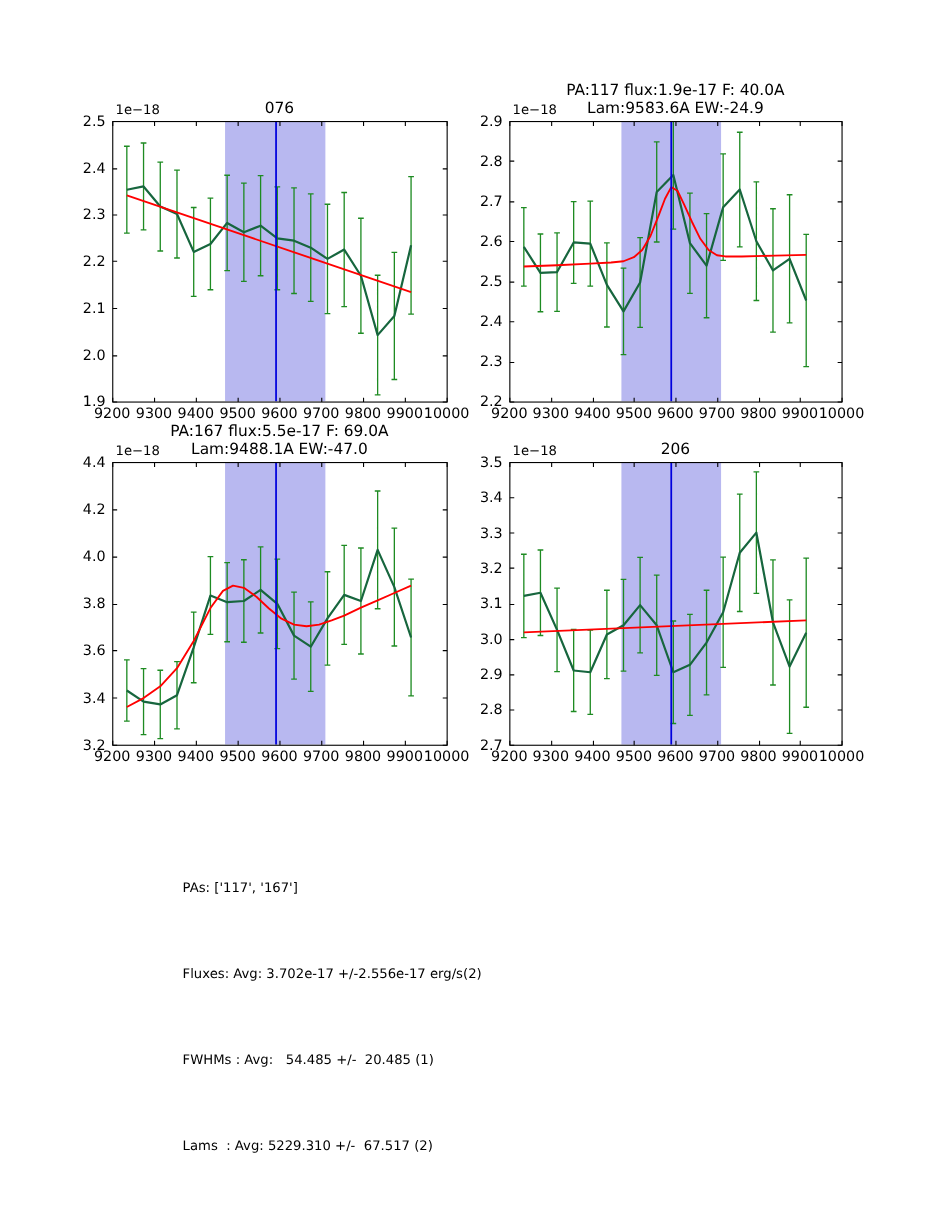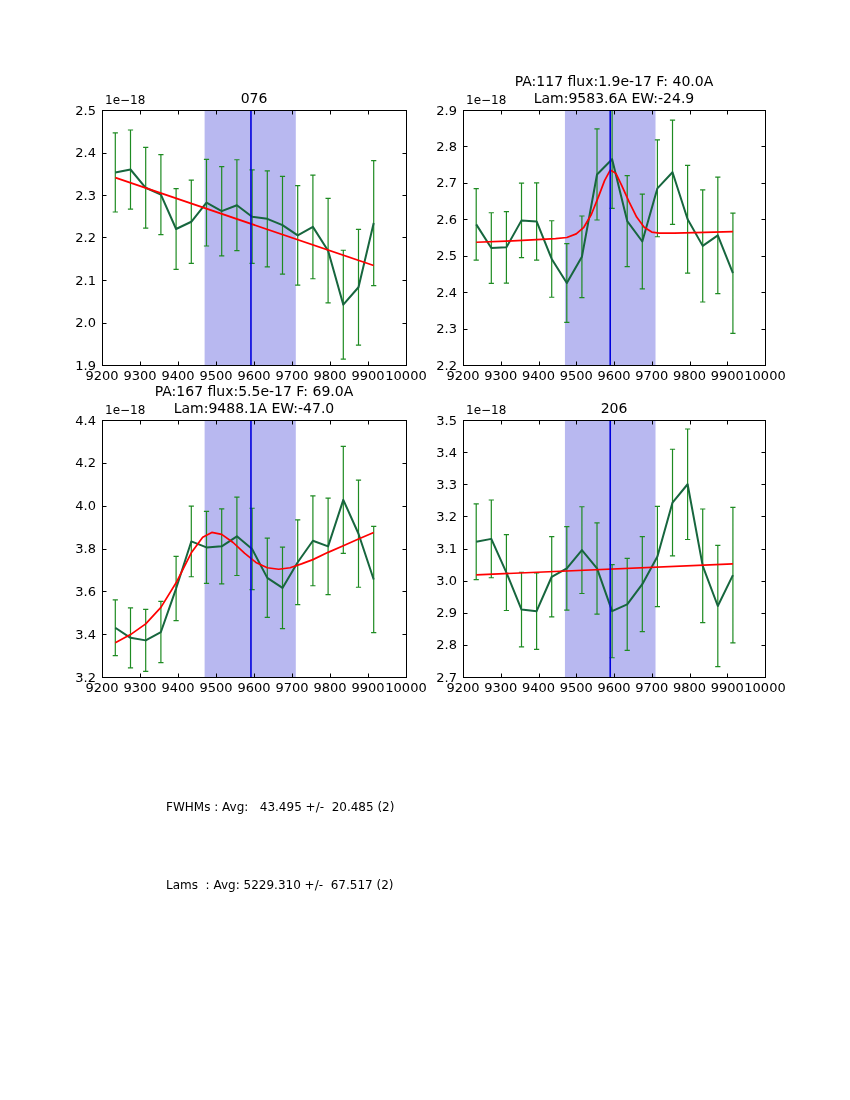--- a/index.html
+++ b/index.html
@@ -162,18 +162,20 @@
         <text x="457" y="553" font-size="13" text-anchor="end" fill="#000000" font-family="&quot;DejaVu Sans&quot;, sans-serif">3.1</text>
         <text x="457" y="520.875" font-size="13" text-anchor="end" fill="#000000" font-family="&quot;DejaVu Sans&quot;, sans-serif">3.2</text>
         <text x="457" y="488.75000000000006" font-size="13" text-anchor="end" fill="#000000" font-family="&quot;DejaVu Sans&quot;, sans-serif">3.3</text>
         <text x="457" y="456.62500000000006" font-size="13" text-anchor="end" fill="#000000" font-family="&quot;DejaVu Sans&quot;, sans-serif">3.4</text>
         <text x="457" y="424.5" font-size="13" text-anchor="end" fill="#000000" font-family="&quot;DejaVu Sans&quot;, sans-serif">3.5</text>
         <text x="466" y="414" font-size="12" text-anchor="start" fill="#000000" font-family="&quot;DejaVu Sans&quot;, sans-serif">1e−18</text>
         <text x="614" y="413" font-size="14" text-anchor="middle" fill="#000000" font-family="&quot;DejaVu Sans&quot;, sans-serif">206</text>
       </g>
     </svg>
   <div id="summary">
-    <div class="sline">FWHMs : Avg:   43.495 +/-  20.485 (2)</div>
+    <div class="sline">PAs: ['117', '167']</div>
+    <div class="sline">Fluxes: Avg: 3.702e-17 +/-2.556e-17 erg/s(2)</div>
+    <div class="sline">FWHMs : Avg:   54.485 +/-  20.485 (1)</div>
     <div class="sline">Lams  : Avg: 5229.310 +/-  67.517 (2)</div>
     
     
   </div>
 </div>
 
 </body></html>

